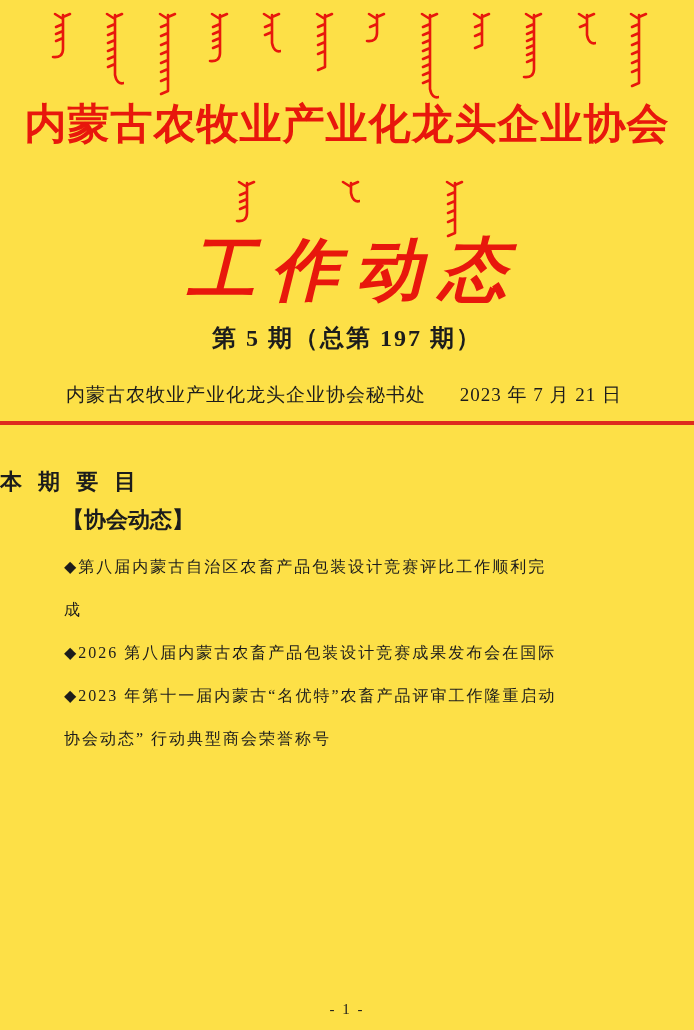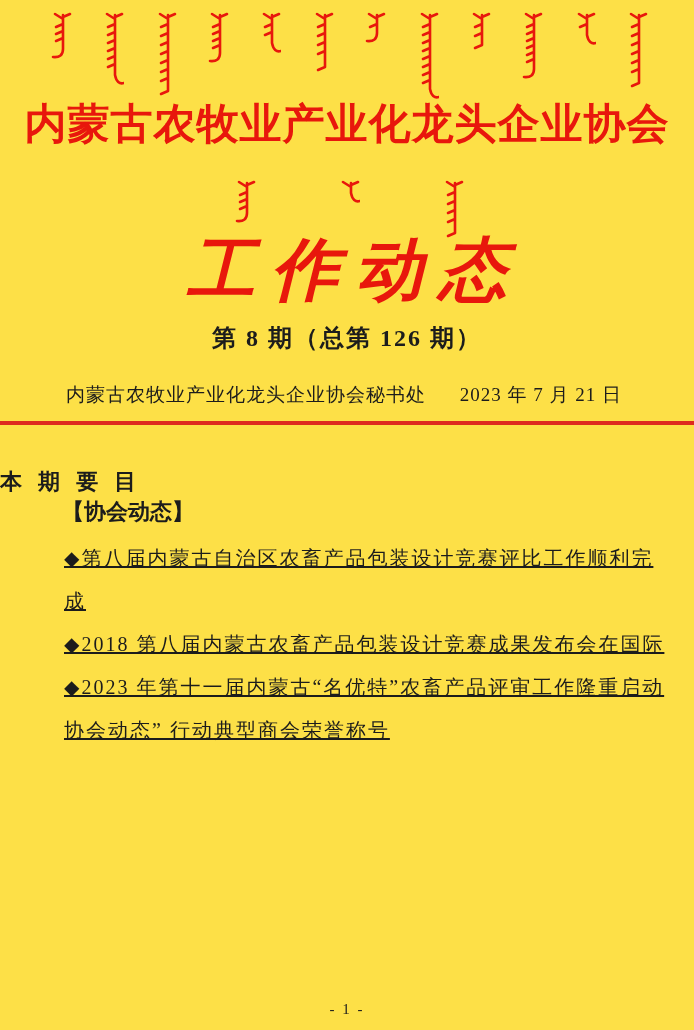--- a/index.html
+++ b/index.html
@@ -31,25 +31,25 @@
     margin-top:28px; padding:0 72px 0 66px; display:flex;
     justify-content:space-between; font-size:19px; letter-spacing:1px;
   }
   .red-rule { margin-top:13px; height:4px; background:var(--rule-red,#de2a1e); }
 
   .contents-title {
     margin-top:42px; text-align:left; font-size:22px; font-weight:bold; letter-spacing:5px;
     font-family:"Liberation Sans","DejaVu Sans",sans-serif;
   }
   .section-label {
-    margin-top:0; padding:0 62px; font-size:22px; font-weight:bold;
+    margin-top:8px; padding:0 62px; font-size:22px; font-weight:bold;
     font-family:Liberation Serif, serif;
   }
   .toc { margin-top:10px; padding:0 64px; }
-  .toc-line { font-size:20px; letter-spacing:2px; line-height:43px; white-space:nowrap;text-decoration:underline; }
+  .toc-line { font-size:16px; letter-spacing:2px; line-height:43px; white-space:nowrap; }
 
   .page-number {
     position:absolute; left:0; right:0; bottom:12px;
     text-align:center; font-size:15px; letter-spacing:2px;
   }
 </style>
 </head>
 <body>
 
 <div class="page">
@@ -102,40 +102,40 @@
       <span class="mongol-word"><svg width="26" height="26" viewBox="0 0 26 26" aria-hidden="true">
           <path d="M17 5 L17 15 M17 9 l-8 -5 M17 7 l7 -3 M17 15 q2 10 9 8" fill="none" stroke="var(--accent-red)" stroke-width="2.6" stroke-linecap="round" stroke-linejoin="round"></path>
         </svg></span>
       <span class="mongol-word"><svg width="26" height="60" viewBox="0 0 26 60" aria-hidden="true">
           <path d="M17 5 L17 49 M17 9 l-8 -5 M17 7 l7 -3 M17 14 l-7 3 M17 23 l-7 3 M17 32 l-7 3 M17 41 l-7 3 M17 49 l0 6 l-7 3" fill="none" stroke="var(--accent-red)" stroke-width="2.6" stroke-linecap="round" stroke-linejoin="round"></path>
         </svg></span>
     </div>
 
   <h2 class="work-title">工作动态</h2>
 
-  <div class="issue-line">第 8 期（总第 126 期）</div>
+  <div class="issue-line">第 5 期（总第 197 期）</div>
 
   <div class="pub-line">
     <span>内蒙古农牧业产业化龙头企业协会秘书处</span>
     <span>2023 年 7 月 21 日</span>
   </div>
 
   <div class="red-rule"></div>
 
   <div class="contents-title">本 期 要 目</div>
 
   <div class="section-label">【协会动态】</div>
 
   <div class="toc" id="toc">
       <div class="toc-item">
         <div class="toc-line">◆第八届内蒙古自治区农畜产品包装设计竞赛评比工作顺利完</div>
         <div class="toc-line">成</div>
       </div>
       <div class="toc-item">
-        <div class="toc-line">◆2018 第八届内蒙古农畜产品包装设计竞赛成果发布会在国际</div>
+        <div class="toc-line">◆2026 第八届内蒙古农畜产品包装设计竞赛成果发布会在国际</div>
       </div>
       <div class="toc-item">
         <div class="toc-line">◆2023 年第十一届内蒙古“名优特”农畜产品评审工作隆重启动</div>
       </div>
       <div class="toc-item">
         <div class="toc-line">协会动态” 行动典型商会荣誉称号</div>
       </div>
     </div>
 
   <div class="page-number">- 1 -</div>

